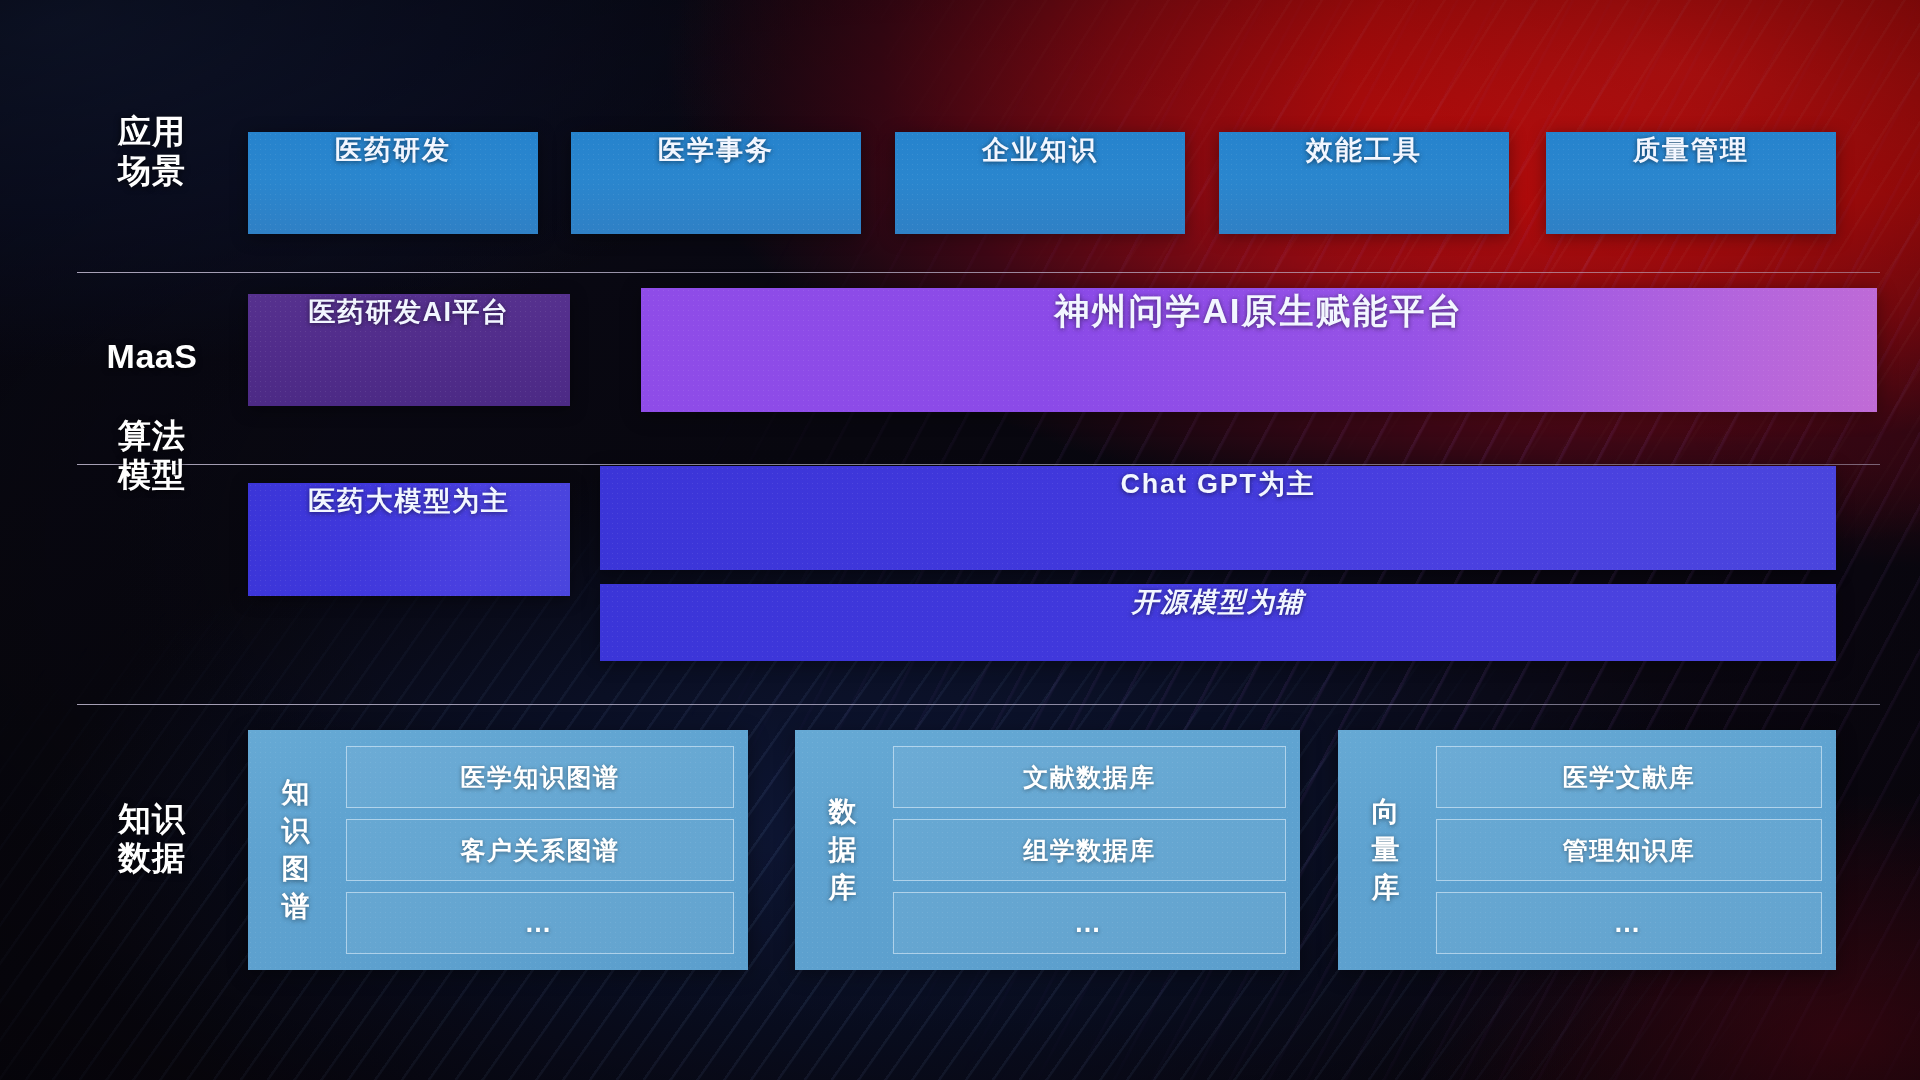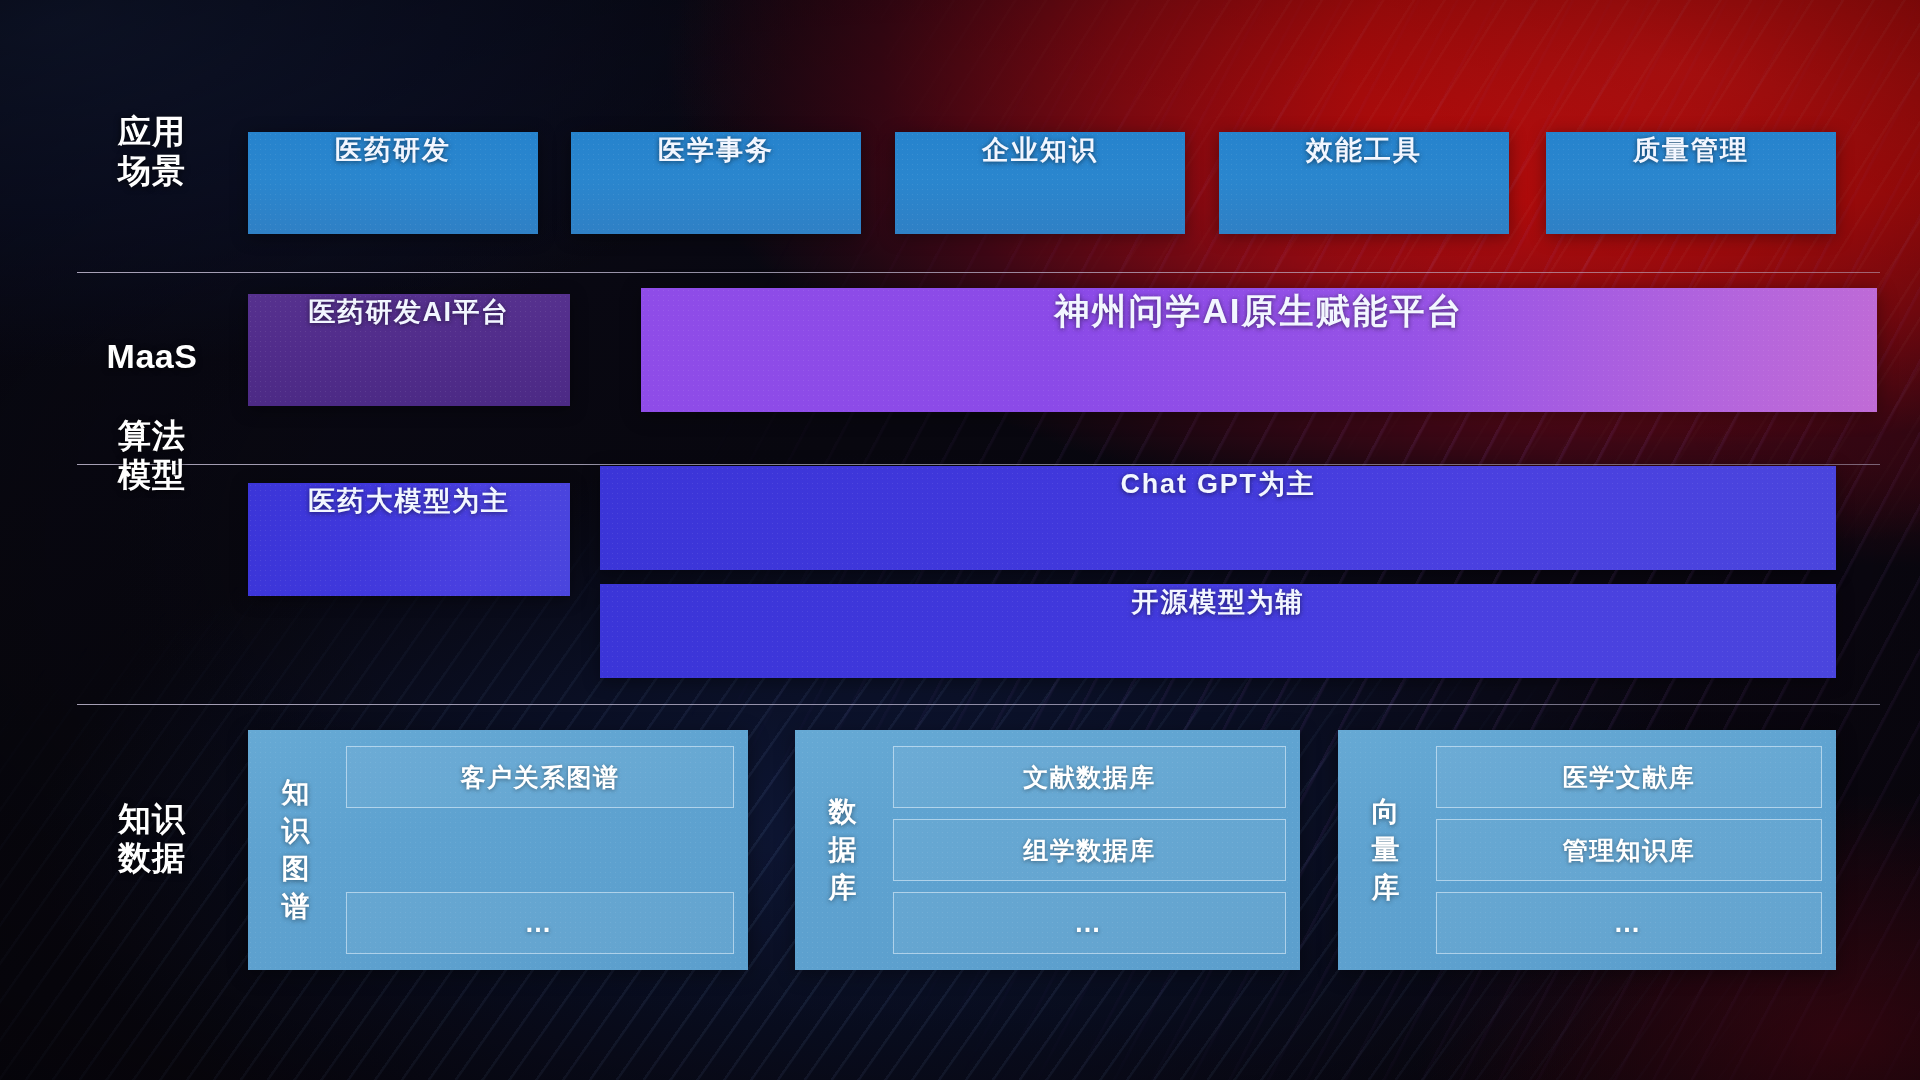--- a/index.html
+++ b/index.html
@@ -141,21 +141,21 @@
 
   
   .algo {
     font-size: 27px; letter-spacing: 1.8px;
     background: linear-gradient(100deg, #3b35d8 0%, #4038dc 38%, #4a40e0 70%, #4a45dd 100%);
     box-shadow: 0 3px 16px rgba(0,0,0,0.36);
   }
   .algo-l1 { top: 483px; left: 248px; width: 322px; height: 113px; }
   .algo-r1 { top: 466px; left: 600px; width: 1236px; height: 104px; }
   .algo-l2 { top: 588px; left: 248px; width: 322px; height: 96px; }
-  .algo-r2 { top: 584px; left: 600px; width: 1236px; height: 94px; }
+  .algo-r2 { top: 584px; left: 600px; width: 1236px; height: 77px; font-style: italic; }
 
   
   .kd-group {
     position: absolute;
     top: 730px; height: 240px;
     display: flex;
     align-items: stretch;
     background: linear-gradient(170deg, #66a9d4 0%, #5ea2d0 40%, #5c9fcd 100%);
     box-shadow: 0 4px 18px rgba(0,0,0,0.40);
     padding: 16px 14px 16px 12px;
@@ -294,20 +294,21 @@
     <div class="ghost">向量库</div>
 
     <div class="kd-group" id="kd-1">
       <div class="kd-vlabel">
         <span>知</span>
         <span>识</span>
         <span>图</span>
         <span>谱</span>
       </div>
       <div class="kd-items">
+        <div class="kd-item">医学知识图谱</div>
         <div class="kd-item">客户关系图谱</div>
         <div class="kd-item ellipsis">…</div>
       </div>
     </div>
 
     <div class="kd-group" id="kd-2">
       <div class="kd-vlabel">
         <span>数</span>
         <span>据</span>
         <span>库</span>

